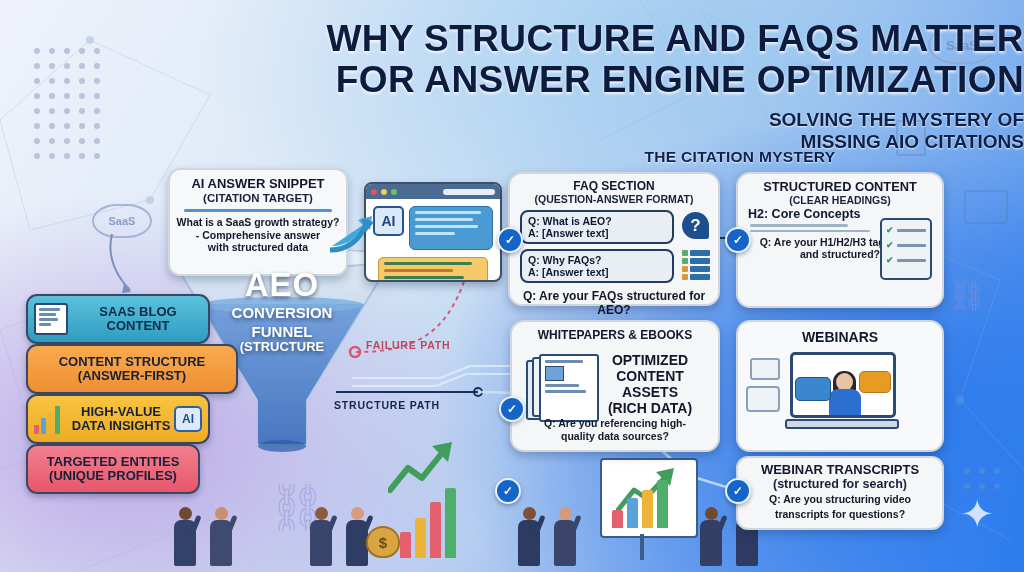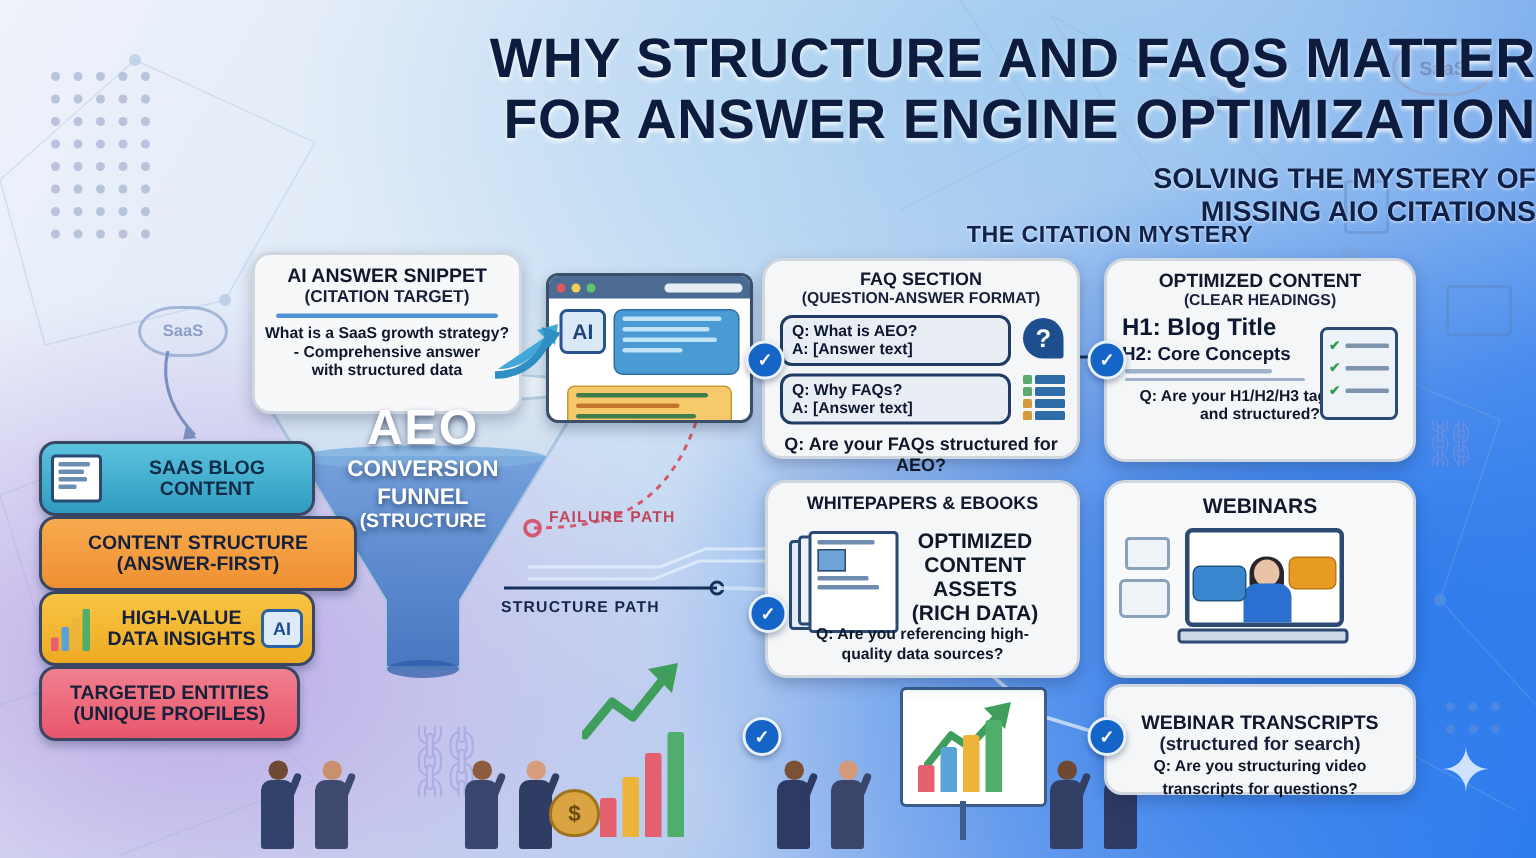--- a/index.html
+++ b/index.html
@@ -137,21 +137,21 @@
   .host .body{position:absolute;left:4px;top:16px;width:32px;height:27px;border-radius:9px 9px 0 0;background:#2b6fd0;}
   .bub-s{position:absolute;border-radius:5px;}
   .bub-blue{left:2px;top:22px;width:34px;height:22px;background:#3a86cf;border:1.5px solid #23567f;}
   .bub-or{right:2px;top:16px;width:30px;height:20px;background:#e79b23;border:1.5px solid #b8781a;}
   .sideicon{position:absolute;background:#eef3f8;border:2px solid #8aa0bb;border-radius:3px;}
   .si1{left:12px;top:36px;width:26px;height:18px;}
   .si2{left:8px;top:64px;width:30px;height:22px;border-radius:4px;}
 
   
   #transCard{left:736px;top:456px;width:204px;height:70px;border-radius:12px;}
-  #transCard .ttl{font-size:13px;margin-top:16px;}
+  #transCard .ttl{font-size:13px;margin-top:4px;}
   #transCard .sub{font-size:12.5px;font-weight:700;}
   #transCard .qline{font-size:10.5px;line-height:12.5px;margin-top:2px;padding:0 8px;}
 
   
   #funnel{position:absolute;left:166px;top:250px;width:232px;height:215px;z-index:4;}
   .funnel-txt{position:absolute;left:0;right:0;top:18px;text-align:center;color:#fff;z-index:5;
     text-shadow:0 2px 4px rgba(10,25,60,.6);pointer-events:none;}
   .funnel-txt .aeo{font-weight:800;font-size:33px;line-height:34px;letter-spacing:1px;}
   .funnel-txt .cf{font-weight:800;font-size:15px;line-height:16px;margin-top:3px;}
   .funnel-txt .sf{font-weight:800;font-size:13px;line-height:14px;}
@@ -463,23 +463,22 @@
         </span>
       <span>
           <b style="background:#d79a3a"></b>
           <u></u>
         </span>
     </div>
   </div>
   <div class="check" style="left:497px;top:227px;">✓</div>
 
   <div class="card" id="structCard">
-    <div class="ttl">OPTIMIZED CONTENT</div>
+    <div class="ttl">STRUCTURED CONTENT</div>
     <div class="sub">(CLEAR HEADINGS)</div>
-    <div class="hrow h1r">H1: Blog Title</div>
     <div class="hrow h2r">H2: Core Concepts</div>
     <div class="lines-small">
       <i style="width:70%"></i>
         <i style="width:86%"></i>
     </div>
     <div class="clipboard">
       <span>
           <em>✔</em>
           <u></u>
         </span>

